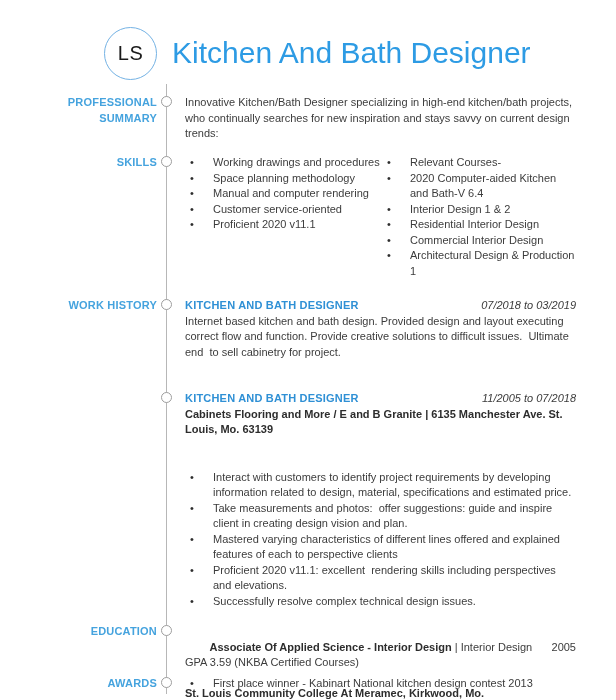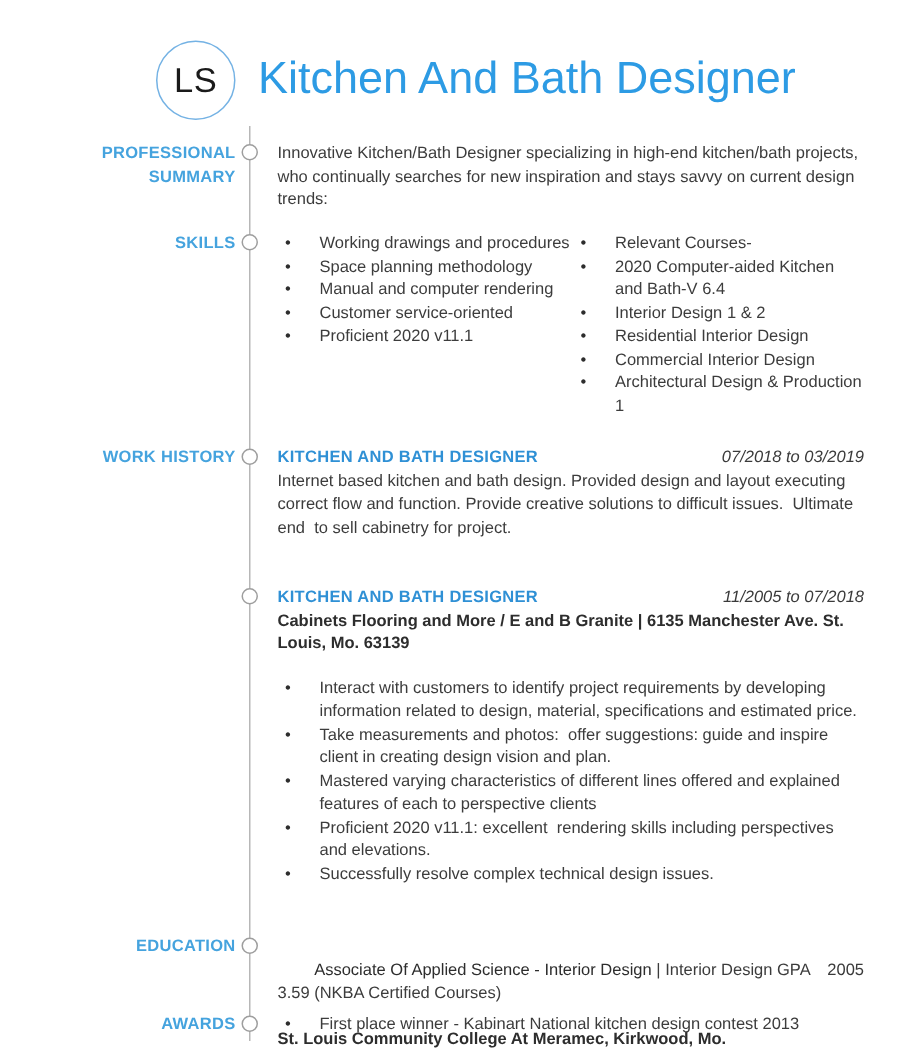--- a/index.html
+++ b/index.html
@@ -7,21 +7,21 @@
   .page {
     position:relative; width:616px; height:700px; background:#ffffff;
     font-family:"Liberation Sans", sans-serif; font-size:11px; color:#3c3c3c;
     overflow:hidden;
   }
   .timeline-line { position:absolute; left:166px; top:84px; width:1px; height:610px; background:#b7b7b7; }
   .avatar {
     position:absolute; left:104px; top:27px; width:53px; height:53px;
     border:1px solid #74b2e4; border-radius:50%; background:#fff;
     display:flex; align-items:center; justify-content:center;
-    font-size:23px; color:#1a1a1a; letter-spacing:0.5px;
+    font-size:20px; color:#1a1a1a; letter-spacing:0.5px;
   }
   .page-title {
     position:absolute; left:172px; top:36px; font-size:30px; font-weight:400;
     color:#2d9be4; white-space:nowrap;
   }
   .row { position:absolute; left:0; width:616px; display:flex;justify-content:center; }
   .label-col {
     width:157px; flex:none; text-align:right; color:#45a3de; font-weight:bold;
     font-size:11px; line-height:15.5px; letter-spacing:0.2px;
   }
@@ -35,24 +35,24 @@
   .job-head { display:flex; justify-content:space-between; align-items:baseline; }
   .job-title { color:#2f90d5; font-weight:bold; letter-spacing:0.2px; }
   .job-dates { font-style:italic; color:#3a3a3a;margin-left:22px; }
   .company { font-weight:bold; color:#2d2d2d; white-space:pre-wrap; }
   ul.bullets { list-style:none; }
   ul.bullets li { position:relative; padding-left:28px; line-height:15.5px; white-space:pre-wrap; }
   ul.bullets li::before { content:"\2022"; position:absolute; left:5px; top:0; color:#2d2d2d; }
   .skills-cols { display:flex; }
   .skills-left { width:197px; flex:none; }
   .skills-right { flex:1; }
-  .job2-bullets { margin-top:14px; }
+  .job2-bullets { margin-top:32px; }
   .edu-line { white-space:pre-wrap; }
   .edu-year { float:right; color:#3a3a3a; }
-  .bold-seg { font-weight:normal; color:#2d2d2d; }
+  .bold-seg { font-weight:bold; color:#2d2d2d; }
 </style>
 </head>
 <body>
 
 <div class="page">
 
   <div class="timeline-line"></div>
 
   <div class="avatar">
     <span>LS</span>

